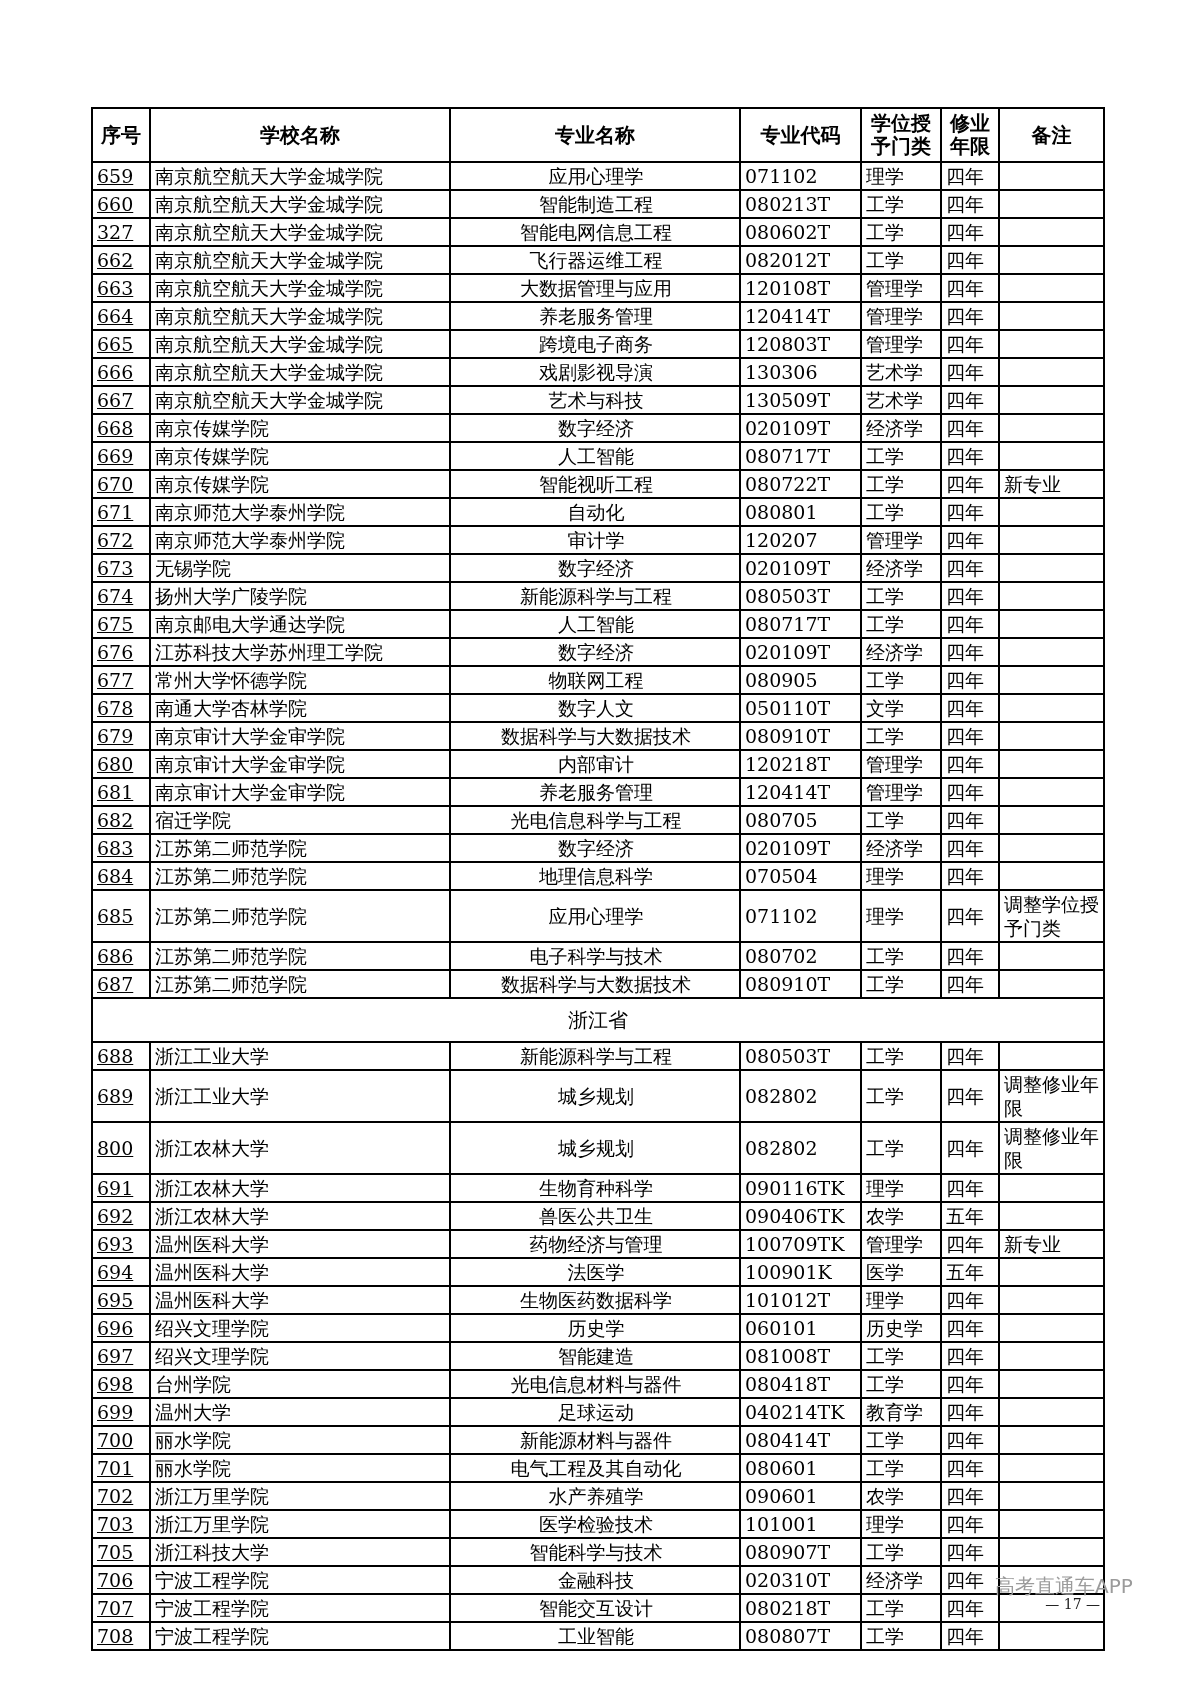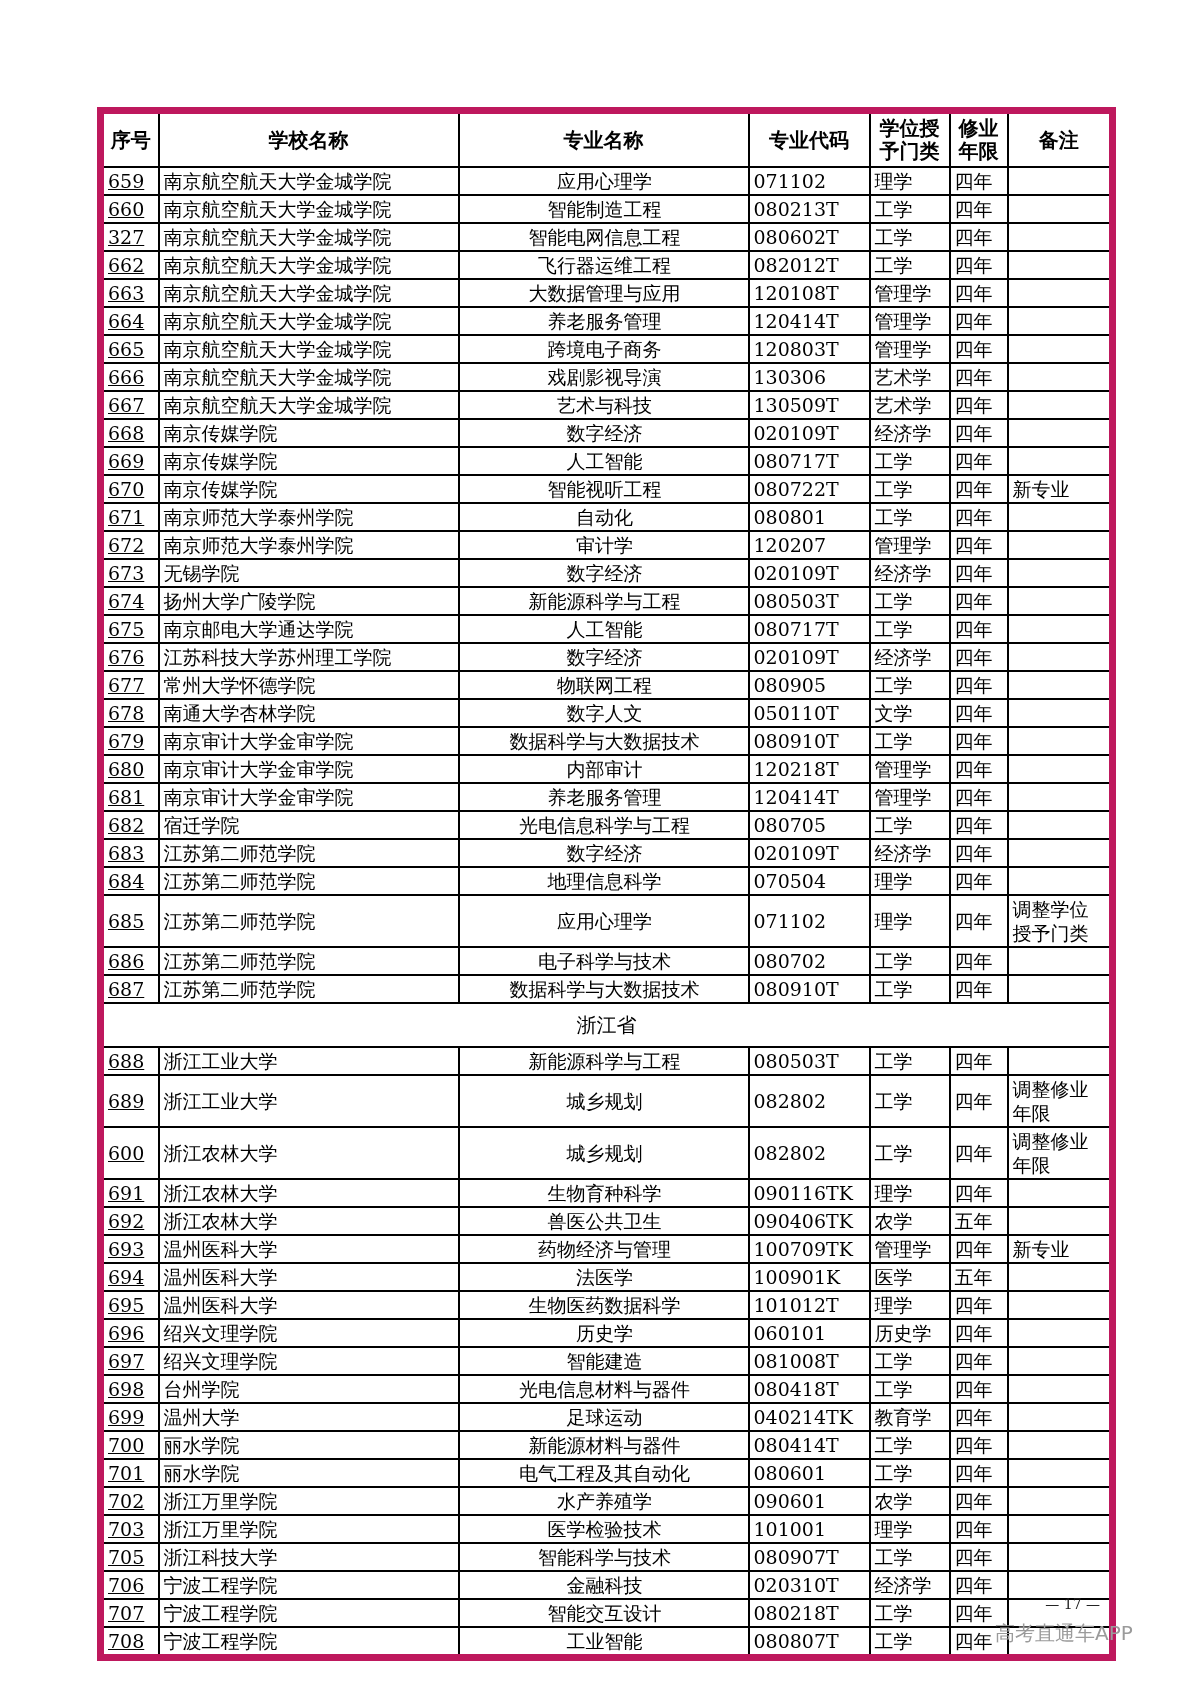--- a/index.html
+++ b/index.html
@@ -16,22 +16,21 @@
     background: #ffffff;
     overflow: hidden;
   }
   table.doc-table {
     position: absolute;
     left: 91px;
     top: 107px;
     width: 1012px;
     border-collapse: collapse;
     table-layout: fixed;
-    border: 7px solid #be185d;
-    margin-left: 6px;
+    border: 2px solid #be185d;
   }
   table.doc-table td, table.doc-table th {
     border: 2px solid #000000;
     font-weight: normal;
     font-size: 19px;
     line-height: 24px;
     padding: 1px 2px 1px 4px;
     vertical-align: middle;
     overflow: hidden;
     word-break: break-all;
@@ -64,21 +63,21 @@
     top: 1596px;
     width: 120px;
     text-align: right;
     font-size: 14px;
     color: #1a1a1a;
     white-space: nowrap;
   }
   .footer-watermark {
     position: absolute;
     left: 995px;
-    top: 1620px;
+    top: 1573px;
     width: 120px;
     text-align: center;
     font-size: 20px;
     color: #9b9b9b;
     font-family: "DejaVu Sans", "Liberation Sans", sans-serif;
     white-space: nowrap;
   }
 </style>
 </head>
 <body>
@@ -383,21 +382,21 @@
         <tr>
           <td class="col-no">689</td>
           <td class="col-school">浙江工业大学</td>
           <td class="col-major">城乡规划</td>
           <td class="col-code">082802</td>
           <td class="col-degree">工学</td>
           <td class="col-years">四年</td>
           <td class="col-note">调整修业年限</td>
         </tr>
         <tr>
-          <td class="col-no">600</td>
+          <td class="col-no">800</td>
           <td class="col-school">浙江农林大学</td>
           <td class="col-major">城乡规划</td>
           <td class="col-code">082802</td>
           <td class="col-degree">工学</td>
           <td class="col-years">四年</td>
           <td class="col-note">调整修业年限</td>
         </tr>
         <tr>
           <td class="col-no">691</td>
           <td class="col-school">浙江农林大学</td>

